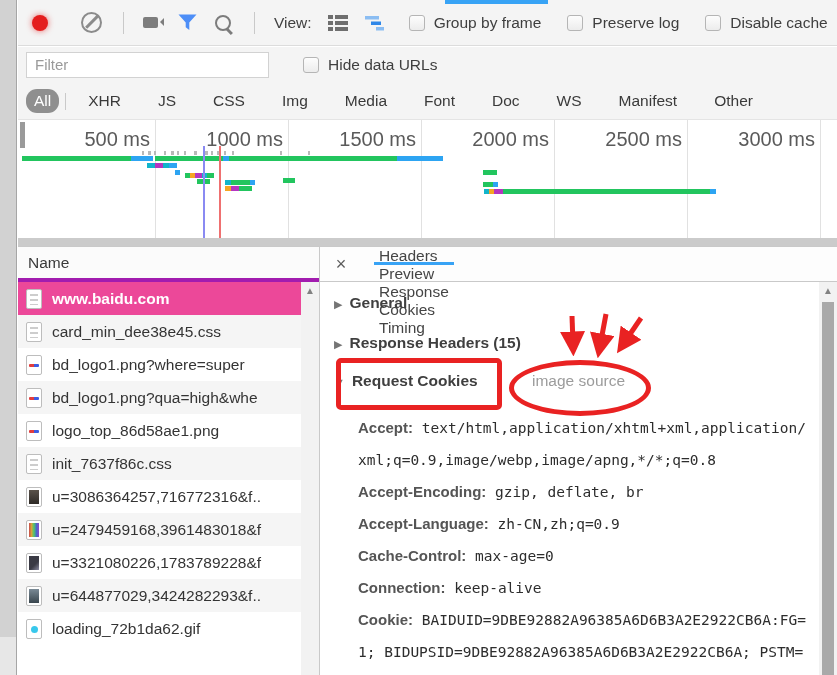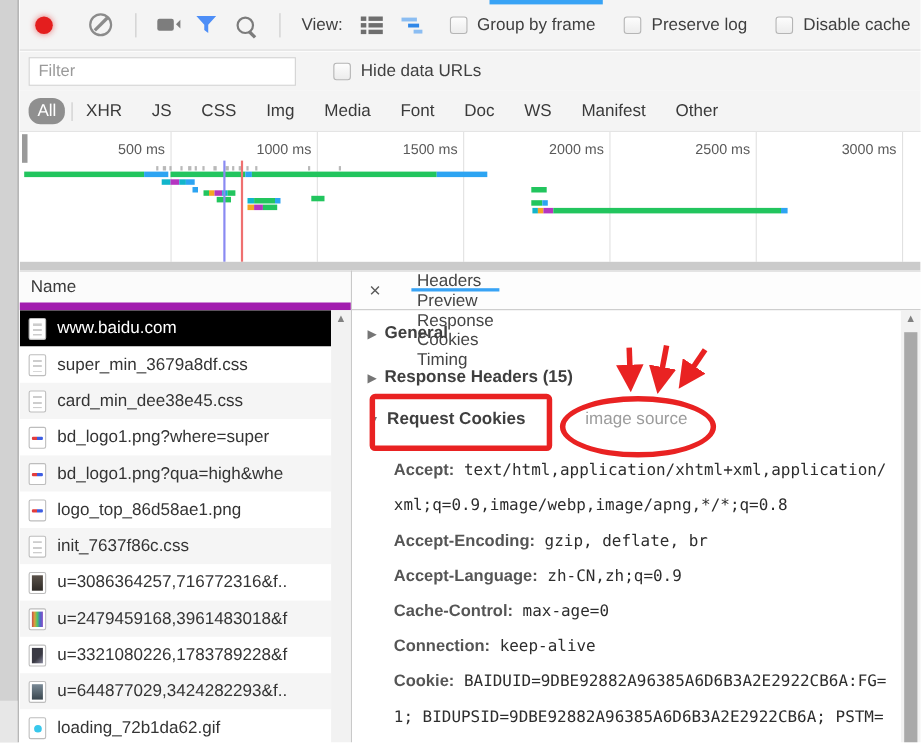--- a/index.html
+++ b/index.html
@@ -22,35 +22,35 @@
   .search::after{content:"";position:absolute;left:11px;top:11px;width:7px;height:2.5px;background:#7c7c7c;transform:rotate(45deg);transform-origin:0 0;}
   .view-label{font-size:15.5px;color:#414141;margin-left:4px;}
   .tb-label{font-size:15.5px;color:#3f3f3f;white-space:nowrap;}
   .chk{width:16px;height:16px;border:1px solid #b5b5b5;border-radius:3px;background:linear-gradient(#fdfdfd,#ececec);flex:none;box-sizing:border-box;}
   .chk-group{display:flex;align-items:center;gap:9px;}
   
   .filter-row{position:absolute;left:18px;top:47px;width:819px;height:35px;background:#f4f4f4;display:flex;align-items:center;gap:20px;padding-left:8px;box-sizing:border-box;}
   .filter-input{width:243px;height:26px;border:1px solid #d2d2d2;background:#fff;font-size:15px;color:#0f172a;padding:0 8px;box-sizing:border-box;font-family:"Liberation Sans",sans-serif;outline:none;}
   .filter-input::placeholder{color:#9a9a9a;}
   
-  .pills-row{position:absolute;left:18px;top:82px;width:819px;height:38px;background:#f4f4f4;display:flex;align-items:center;gap:11px;padding-left:8px;box-sizing:border-box;border-bottom:1px solid #e4e4e4;}
+  .pills-row{position:absolute;left:18px;top:82px;width:819px;height:38px;background:#f4f4f4;display:flex;align-items:center;gap:21px;padding-left:8px;box-sizing:border-box;border-bottom:1px solid #e4e4e4;}
   .pill{font-size:15.5px;color:#3a3a3a;padding:3px 8px;border-radius:11px;position:relative;white-space:nowrap;}
   .pill.active{background:#8f8f8f;color:#fff;}
   .pill.active::after{content:"";position:absolute;right:-7px;top:4px;width:1px;height:17px;background:#c9c9c9;}
   
   .timeline{position:absolute;left:18px;top:120px;width:819px;height:126px;background:#fff;overflow:hidden;}
   .grid{position:absolute;top:0;bottom:8px;width:1px;background:#e1e1e1;}
-  .glabel{position:absolute;right:6px;top:8px;font-size:13px;color:#5a5a5a;white-space:nowrap;}
+  .glabel{position:absolute;right:6px;top:8px;font-size:20px;color:#5a5a5a;white-space:nowrap;}
   .abar{position:absolute;}
   .evline{position:absolute;top:26px;bottom:8px;width:2px;}
   .tl-splitter{position:absolute;left:0;bottom:0;width:100%;height:8px;background:#cbcbcb;}
   .tl-rod{position:absolute;left:2px;top:2px;width:5px;height:26px;background:#9a9a9a;}
   
   .name-panel{position:absolute;left:18px;top:246px;width:301px;height:429px;background:#fff;border-top:1px solid #c9c9c9;box-sizing:border-box;}
-  .name-header{height:35px;border-bottom:7px solid #a21caf;display:flex;align-items:center;padding-left:10px;font-size:15.5px;color:#3a3a3a;background:#fbfbfb;box-sizing:border-box;}
+  .name-header{height:35px;border-bottom:4px solid #a21caf;display:flex;align-items:center;padding-left:10px;font-size:15.5px;color:#3a3a3a;background:#fbfbfb;box-sizing:border-box;}
   .rows{position:absolute;left:0;top:35px;width:283px;overflow:hidden;bottom:0;}
   .nrow{height:33px;display:flex;align-items:center;gap:10px;padding-left:8px;font-size:15.5px;color:#343434;background:#fff;white-space:nowrap;overflow:hidden;box-sizing:border-box;}
   .nrow.odd{background:#f5f5f5;}
   .nrow.selected{background:#1583e8;color:#fff;}
   .list-scroll{position:absolute;right:0;top:35px;bottom:0;width:18px;background:#f2f2f2;text-align:center;}
   .scroll-up{font-size:10px;color:#818181;line-height:18px;}
   
   .fic{width:16px;height:20px;border:1px solid #bdbdbd;background:#fff;border-radius:2px;position:relative;flex:none;box-sizing:border-box;}
   .fic.doc::after{content:"";position:absolute;left:3px;right:3px;top:4px;height:11px;background:repeating-linear-gradient(#cdcdcd 0 2px,transparent 2px 5px);}
   .fic.imglogo::after{content:"";position:absolute;left:2px;top:8px;width:10px;height:3px;border-radius:1px;background:linear-gradient(90deg,#e23d3d 0 50%,#3d5de2 50% 100%);}
@@ -72,21 +72,21 @@
   .sec .tri{color:#757575;font-size:11px;margin-right:7px;font-weight:normal;}
   .red-rect{position:absolute;left:16px;top:76px;width:156px;height:42px;border:5px solid #e92222;border-radius:5px;pointer-events:none;}
   .red-ellipse{position:absolute;left:189px;top:78px;width:132px;height:46px;border:5px solid #e92222;border-radius:50%;pointer-events:none;}
   .vs-link{position:absolute;left:212px;top:90px;font-size:15.5px;color:#9c9c9c;}
   .arrows{position:absolute;left:236px;top:30px;pointer-events:none;}
   .entries{position:absolute;left:38px;top:130px;right:12px;font-family:"DejaVu Sans Mono",monospace;font-size:14.5px;line-height:32px;color:#2d2d2d;word-break:break-all;}
   .hkey{font-family:"Liberation Sans",sans-serif;font-weight:bold;color:#555;font-size:15px;}
   
   .tico{flex:none;display:block;}
 </style>
-<style>.tab.active::after{background:#38a3f5;}.nrow.selected{background:#000000;}.red-rect,.red-ellipse{border-color:#e92222;}</style></head>
+<style>.tab.active::after{background:#38a3f5;}.nrow.selected{background:#ec4899;font-weight:bold;}.red-rect,.red-ellipse{border-color:#e92222;}</style></head>
 <body>
 
 <div class="left-strip">
     <div class="lower"></div>
   </div>
 
 <div class="toolbar">
   <div class="tab-indicator" style="background:#38a3f5"></div>
   <span class="rec"></span>
   <span class="block" style="margin-left:18px;"></span>
@@ -238,24 +238,20 @@
 </div>
 
 <div class="name-panel">
   <div class="name-header">Name</div>
   <div class="rows">
 
   <div class="nrow selected">
         <span class="fic doc"></span>
         <span>www.baidu.com</span>
       </div>
-      <div class="nrow">
-        <span class="fic doc"></span>
-        <span>super_min_3679a8df.css</span>
-      </div>
       <div class="nrow odd">
         <span class="fic doc"></span>
         <span>card_min_dee38e45.css</span>
       </div>
       <div class="nrow">
         <span class="fic imglogo"></span>
         <span>bd_logo1.png?where=super</span>
       </div>
       <div class="nrow odd">
         <span class="fic imglogo"></span>

